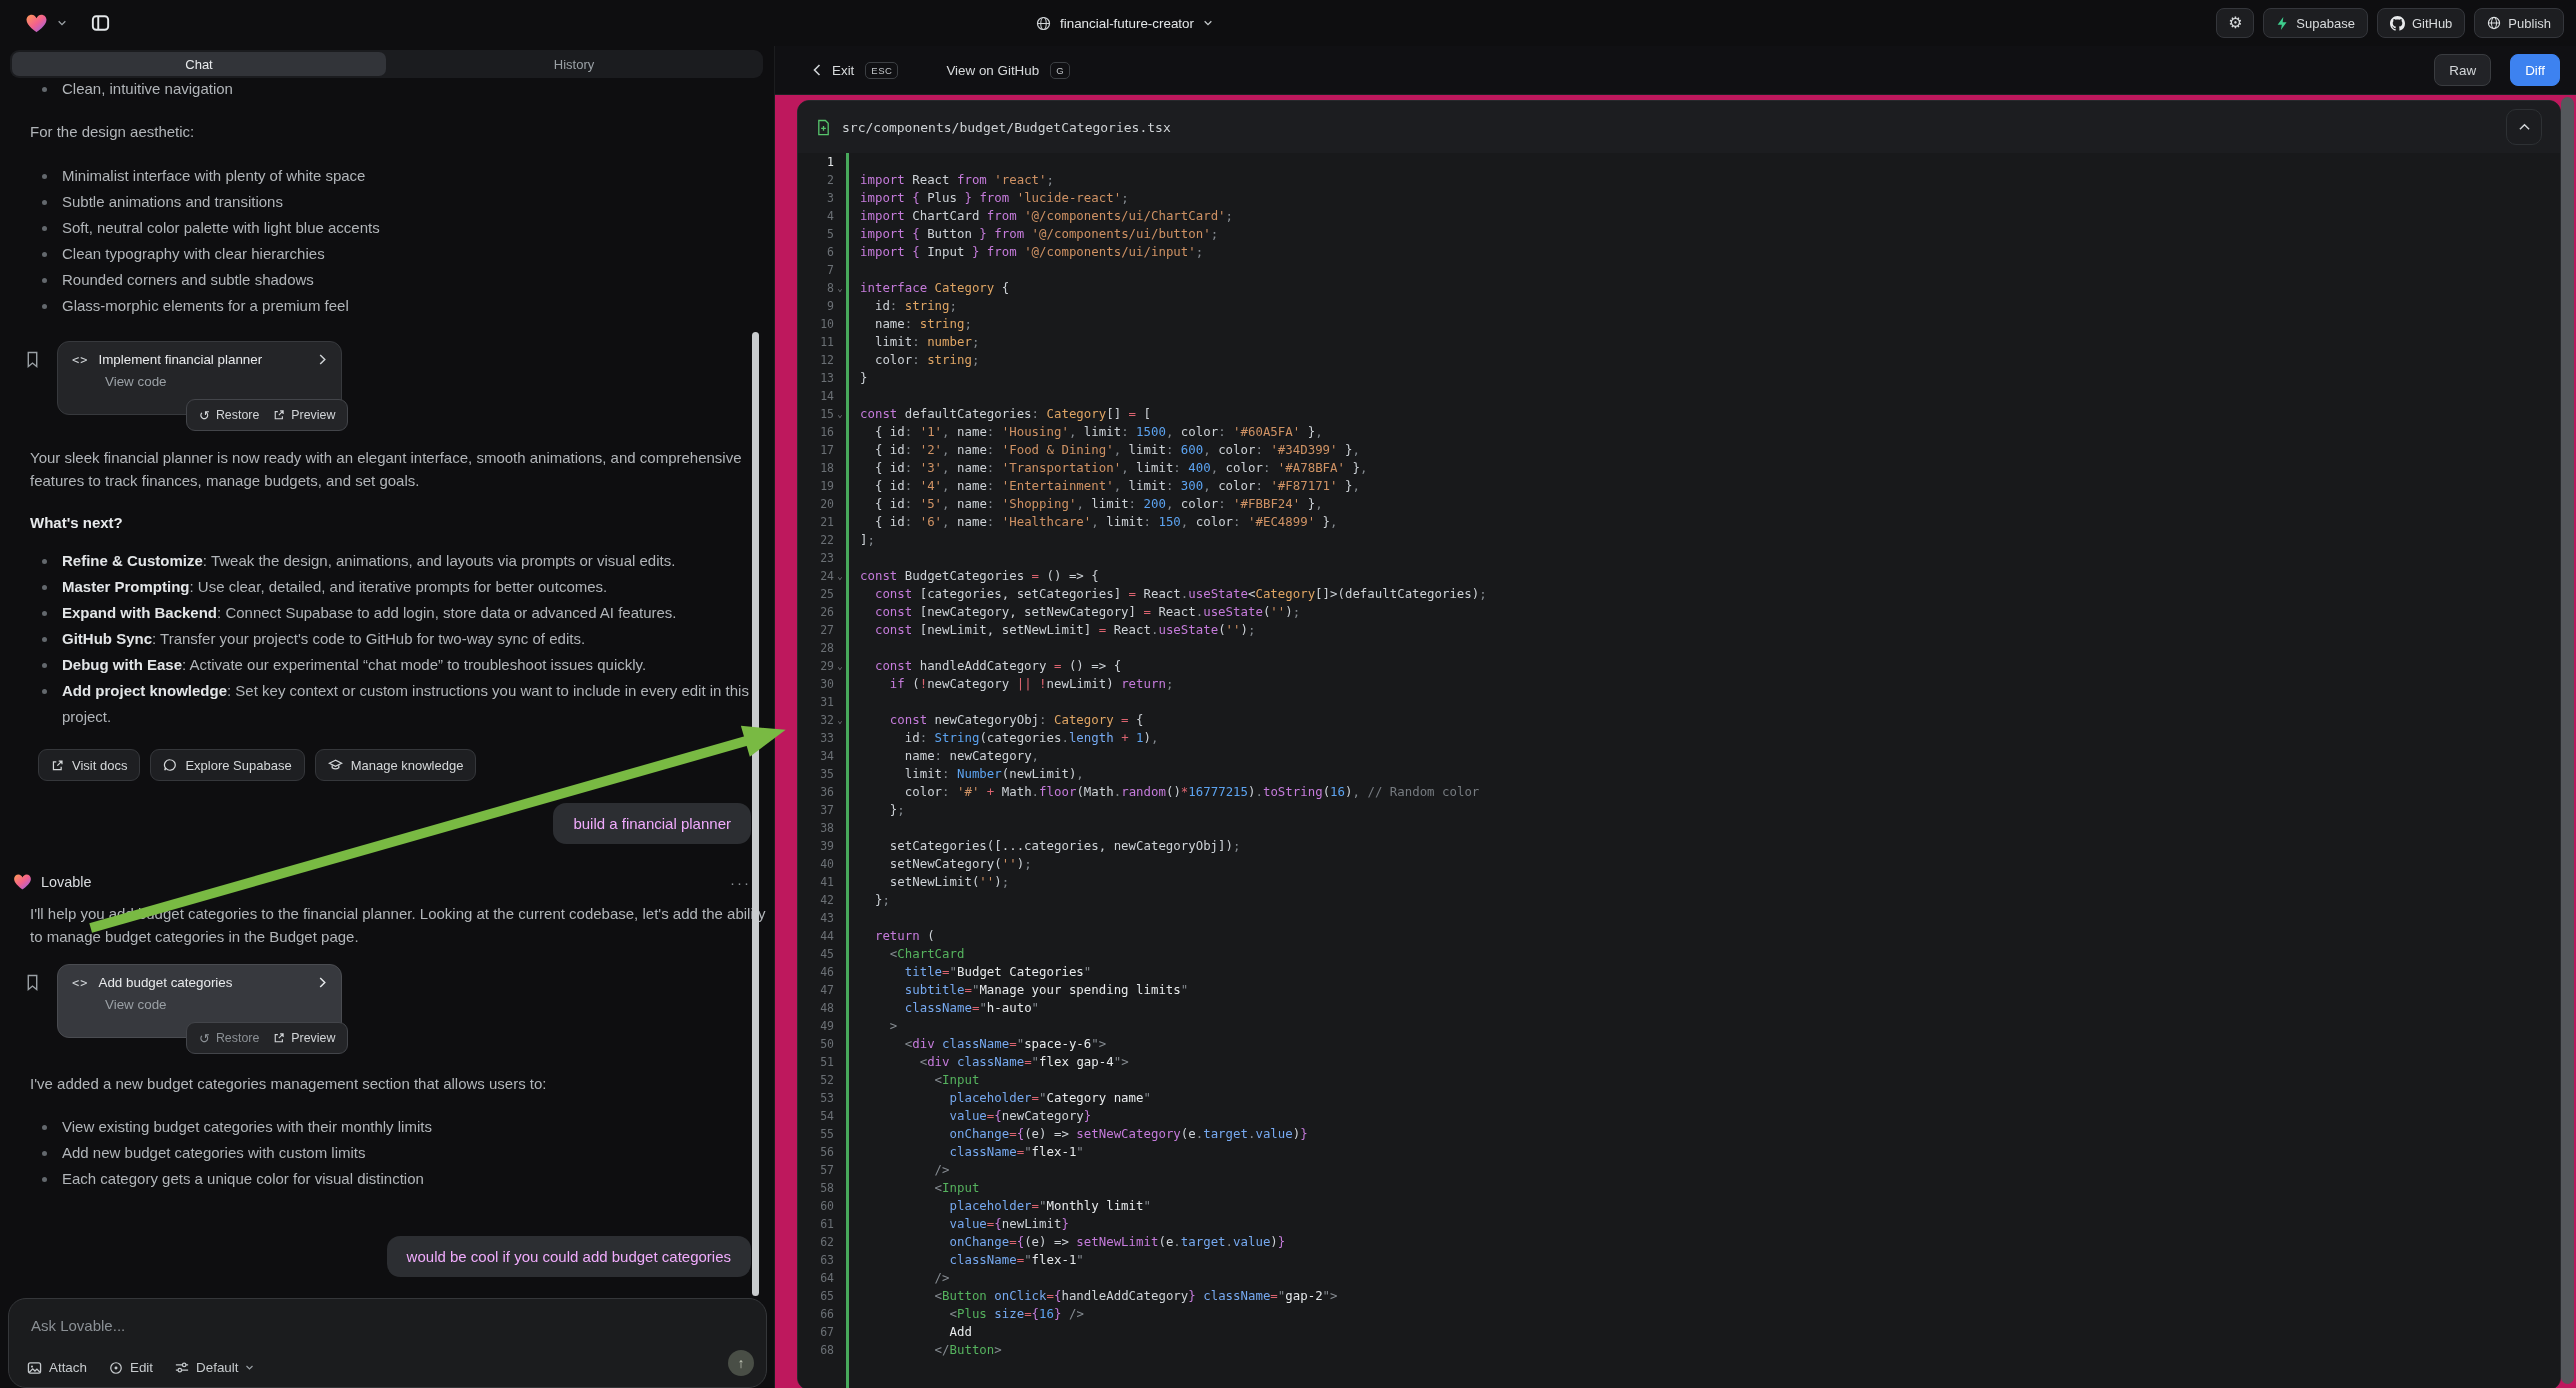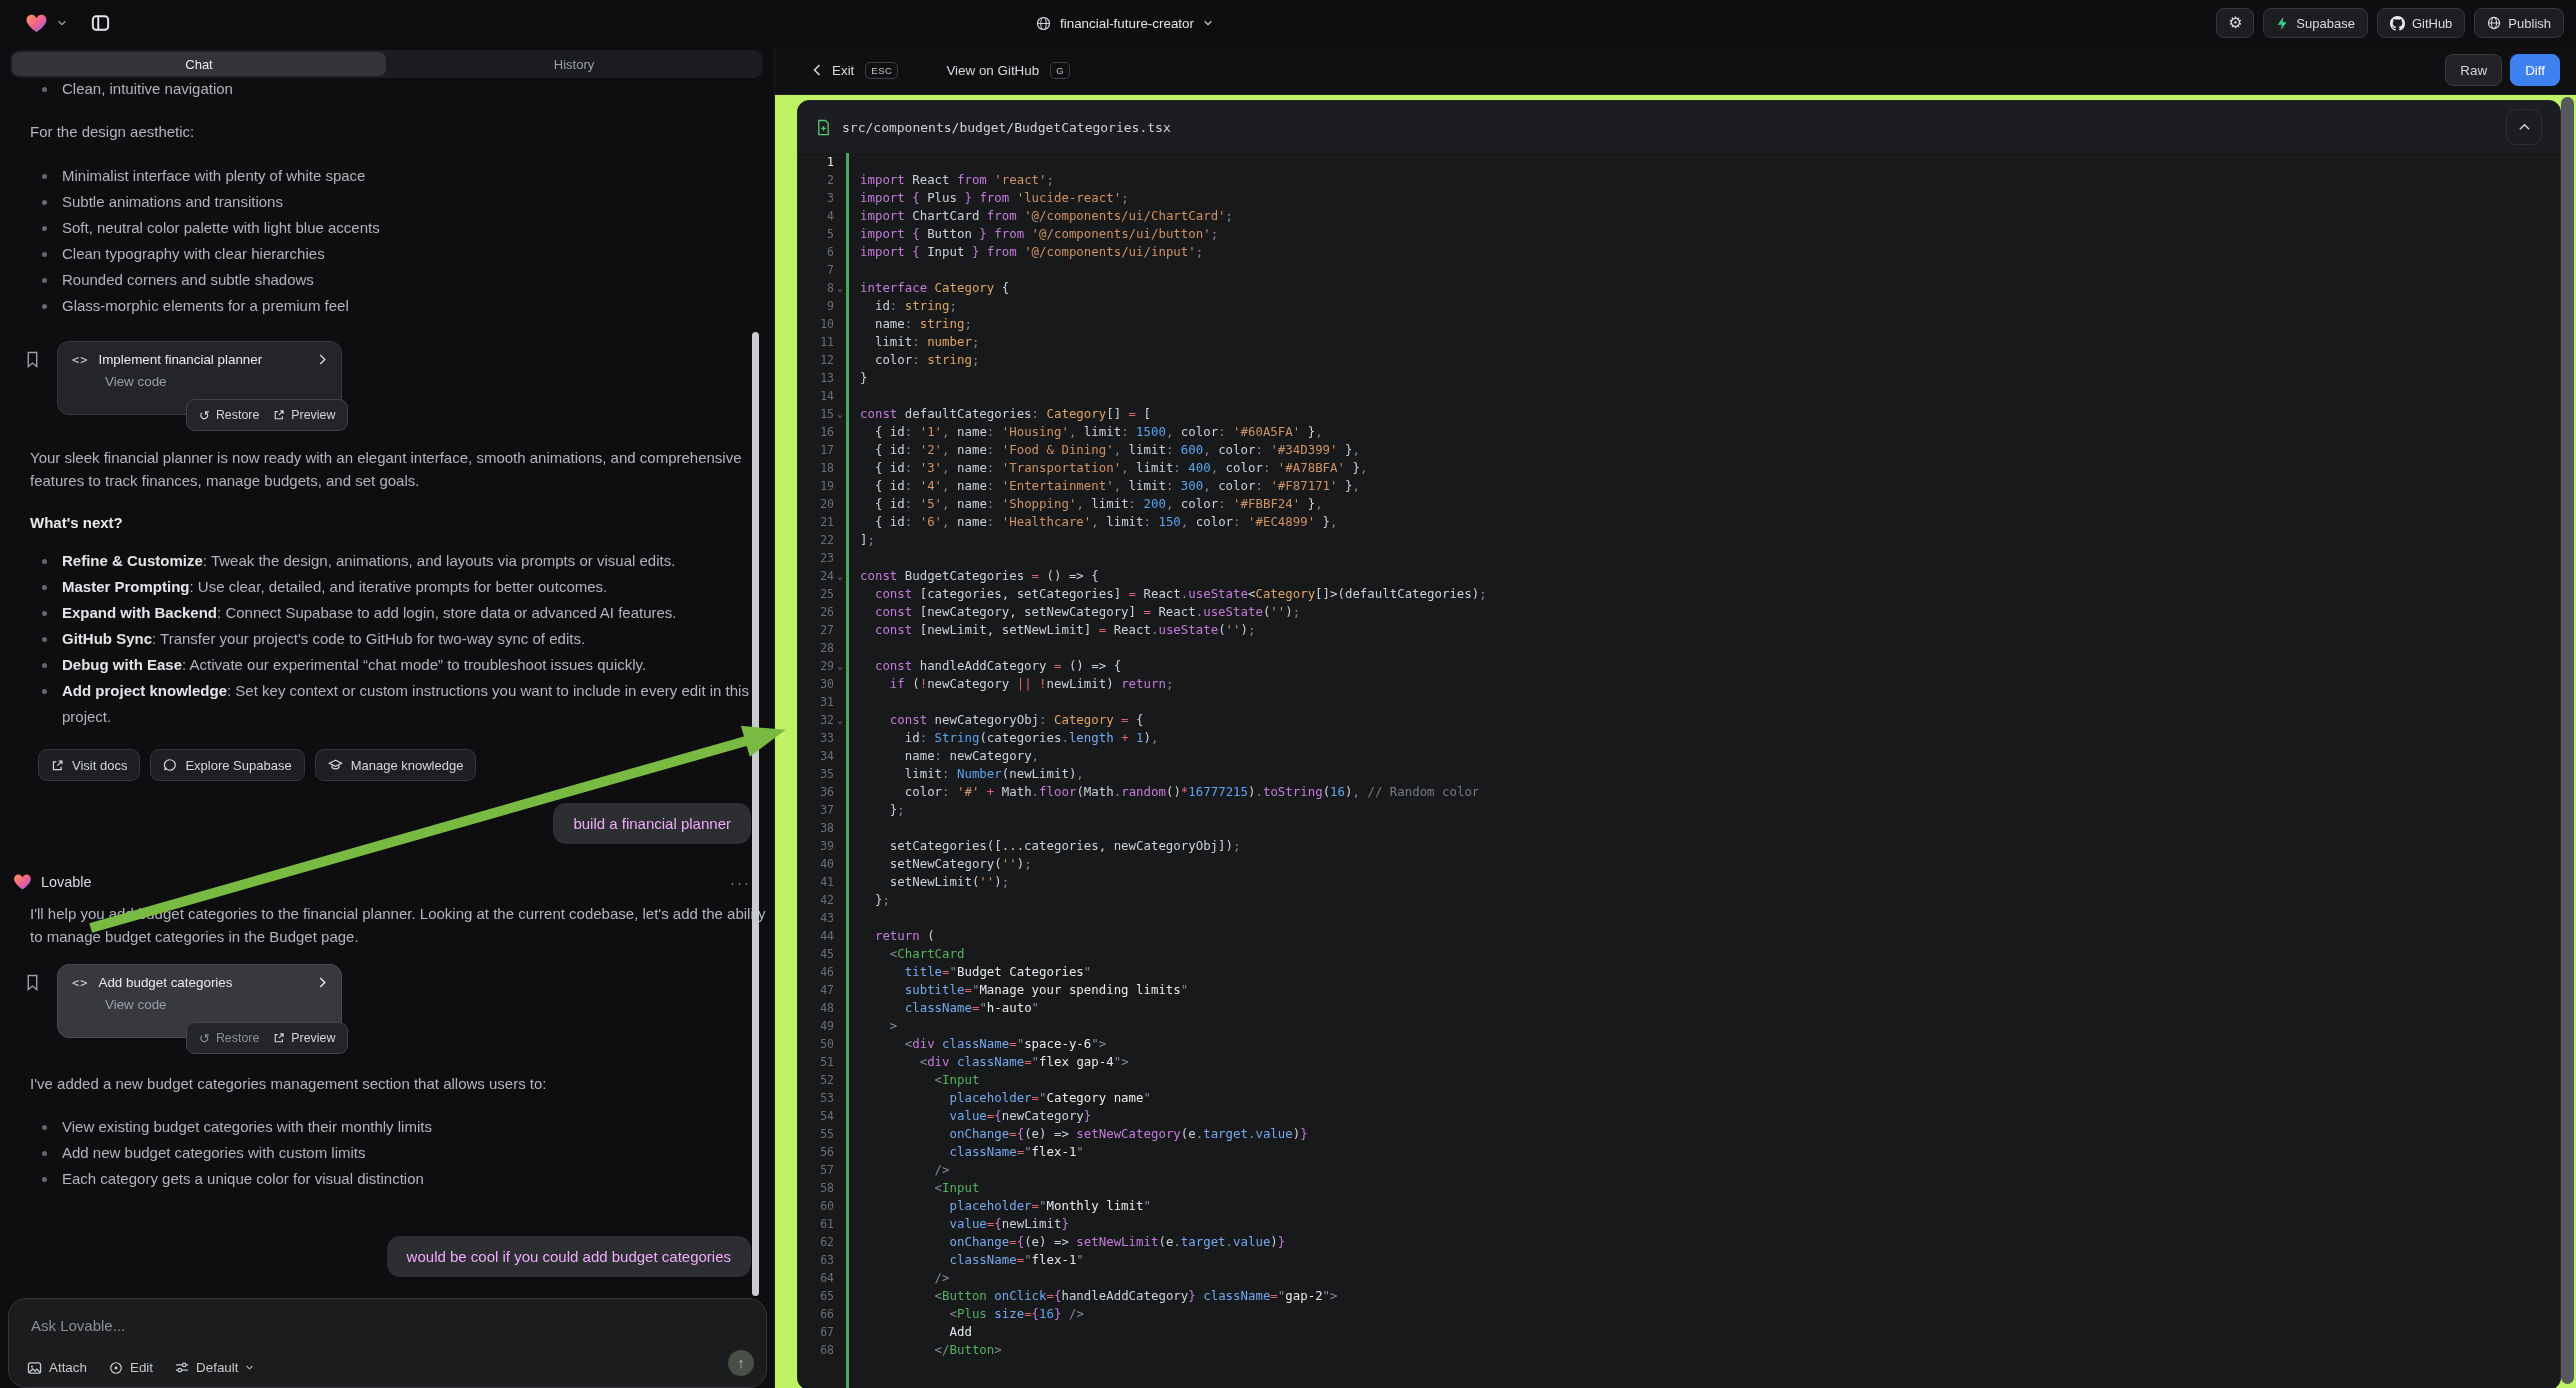--- a/index.html
+++ b/index.html
@@ -58,27 +58,27 @@
   
   .chat-input{position:absolute;left:8px;top:1252px;width:757px;height:88px;background:#1b1c1e;
               border:1px solid #35373a;border-radius:18px;}
   .ci-placeholder{position:absolute;left:22px;top:18px;font-size:15px;color:#8b9095;}
   .ci-row{position:absolute;left:18px;bottom:12px;display:flex;align-items:center;gap:22px;}
   .ci-item{display:flex;align-items:center;gap:7px;font-size:13.4px;color:#c6cacd;cursor:pointer;}
   .send-btn{position:absolute;right:12px;bottom:11px;width:26px;height:26px;border-radius:50%;background:#494e46;
             display:flex;align-items:center;justify-content:center;color:#c2c8b8;font-size:14px;cursor:pointer;}
   .chat-thumb{position:absolute;left:752px;top:286px;width:7px;height:964px;border-radius:4px;background:#c9ccce;cursor:pointer;}
   
-  .code-panel{position:absolute;left:775px;top:46px;width:1801px;height:1342px;background:#bef264;}
+  .code-panel{position:absolute;left:775px;top:46px;width:1801px;height:1342px;background:#be185d;}
   .code-header{position:absolute;left:0;top:0;right:0;height:48px;background:#101013;border-bottom:1px solid #1e2023;
                display:flex;align-items:center;}
   .ch-left{display:flex;align-items:center;gap:11px;padding-left:38px;font-size:13.4px;color:#d7dadc;}
   .kbd{border:1px solid #3c3f43;border-radius:5px;font-size:9.5px;padding:2px 5px;color:#c2c6c9;letter-spacing:0.5px;}
   .ch-gap{width:26px;}
-  .ch-right{margin-left:auto;display:flex;gap:8px;margin-right:16px;}
+  .ch-right{margin-left:auto;display:flex;gap:19px;margin-right:16px;}
   .hd-btn{height:30px;padding:0 14px;border-radius:8px;font-size:13.4px;display:flex;align-items:center;cursor:pointer;}
   .hd-raw{background:#222327;border:1px solid #3a3c40;color:#d3d6d9;}
   .hd-diff{background:var(--accent,#3d82f0);border:1px solid var(--accent,#3d82f0);color:#fff;}
   .file-card{position:absolute;left:22px;top:54px;width:1762px;bottom:-2px;background:#18191b;
              border:1px solid #27292c;border-radius:12px;overflow:hidden;}
   .file-head{height:52px;display:flex;align-items:center;gap:11px;padding:0 18px;background:#1c1d20;border-bottom:1px solid #0369a1;}
   .file-path{font-family:"DejaVu Sans Mono",monospace;font-size:13px;color:#cfd3d6;}
   .collapse-btn{margin-left:auto;width:34px;height:34px;border:1px solid #2e3134;border-radius:10px;
                 display:flex;align-items:center;justify-content:center;color:#d0d3d6;cursor:pointer;}
   .code-body{position:absolute;left:0;right:0;top:52px;bottom:0;background:#18191b;}

